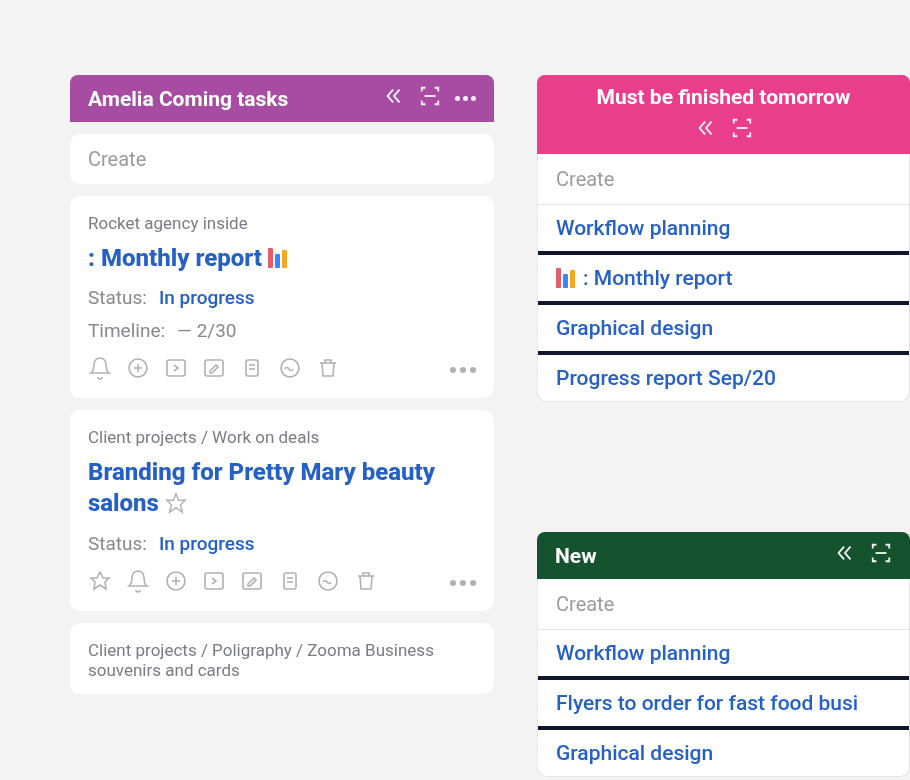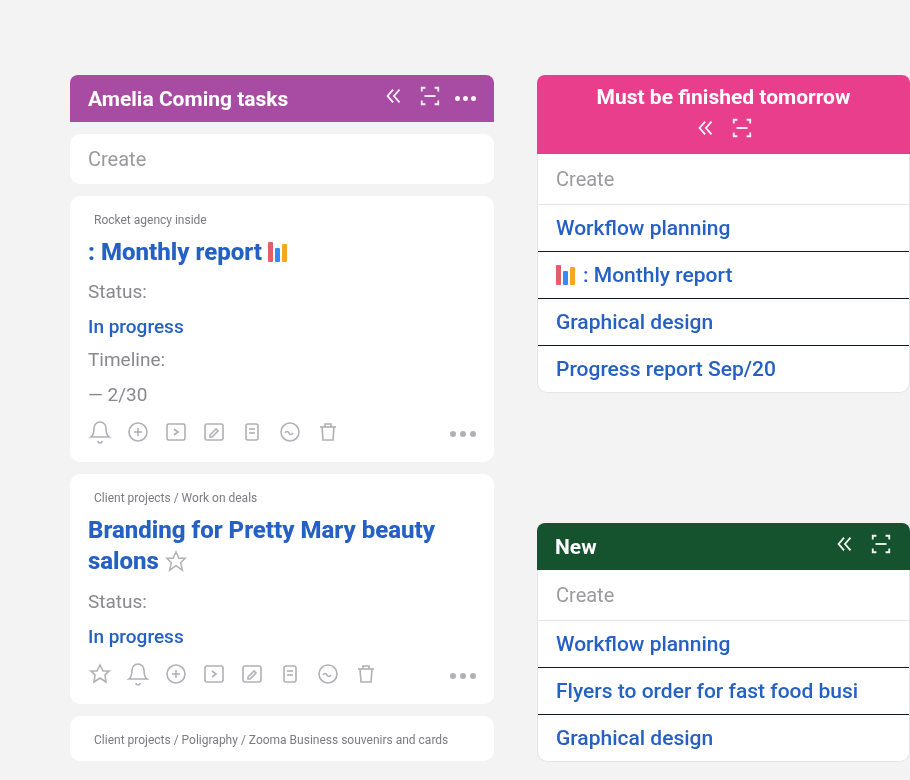--- a/index.html
+++ b/index.html
@@ -61,38 +61,36 @@
 .card {
   background: #ffffff;
   border-radius: 10px;
   padding: 17px 18px 14px 18px;
   display: flex;
   flex-direction: column;
   gap: 10px;
 }
 .card .breadcrumb {
   color: #7b7b84;
-  font-size: 12px;
-  margin-left: 6px;
+  font-size: 17px;
 }
 .card-title {
   color: #2560c4;
   font-weight: 800;
   font-size: 24px;
   line-height: 1.3;
   display: inline;
 }
 .card-title.green { color: #2aa11e; }
 .card-title .bar-chart-emoji { font-size: 22px; vertical-align: -2px; }
 .card-status-row {
   display: flex;
   gap: 12px;
   color: #88888f;
   font-size: 19px;
-  flex-direction: column;
 }
 .card-status-row .value { color: #2560c4; font-weight: 500; }
 .card-actions {
   display: flex;
   align-items: center;
   justify-content: space-between;
   padding-top: 4px;
 }
 .card-actions .icons { display:flex; gap:14px; align-items:center; }
 .card-actions .icons svg { width:24px; height:24px; stroke:#b0b0b6; fill:none; stroke-width:1.6; }
@@ -110,21 +108,21 @@
   color:#9a9aa0;
   font-size:20px;
   cursor:text;
   border-bottom:1px solid #e5e5e9;
 }
 .list-row {
   padding:11px 18px;
   font-size:21px;
   font-weight:500;
   color:#2560c4;
-  border-bottom:1px solid #0f172a;
+  border-bottom:4px solid #0f172a;
   display:flex;
   align-items:center;
   gap:8px;
   cursor:pointer;
   white-space:nowrap;
   overflow:hidden;
 }
 .list-row:last-child { border-bottom:none; }
 .mini-bars {
   display:inline-flex; align-items:flex-end; gap:2px; height:20px;

